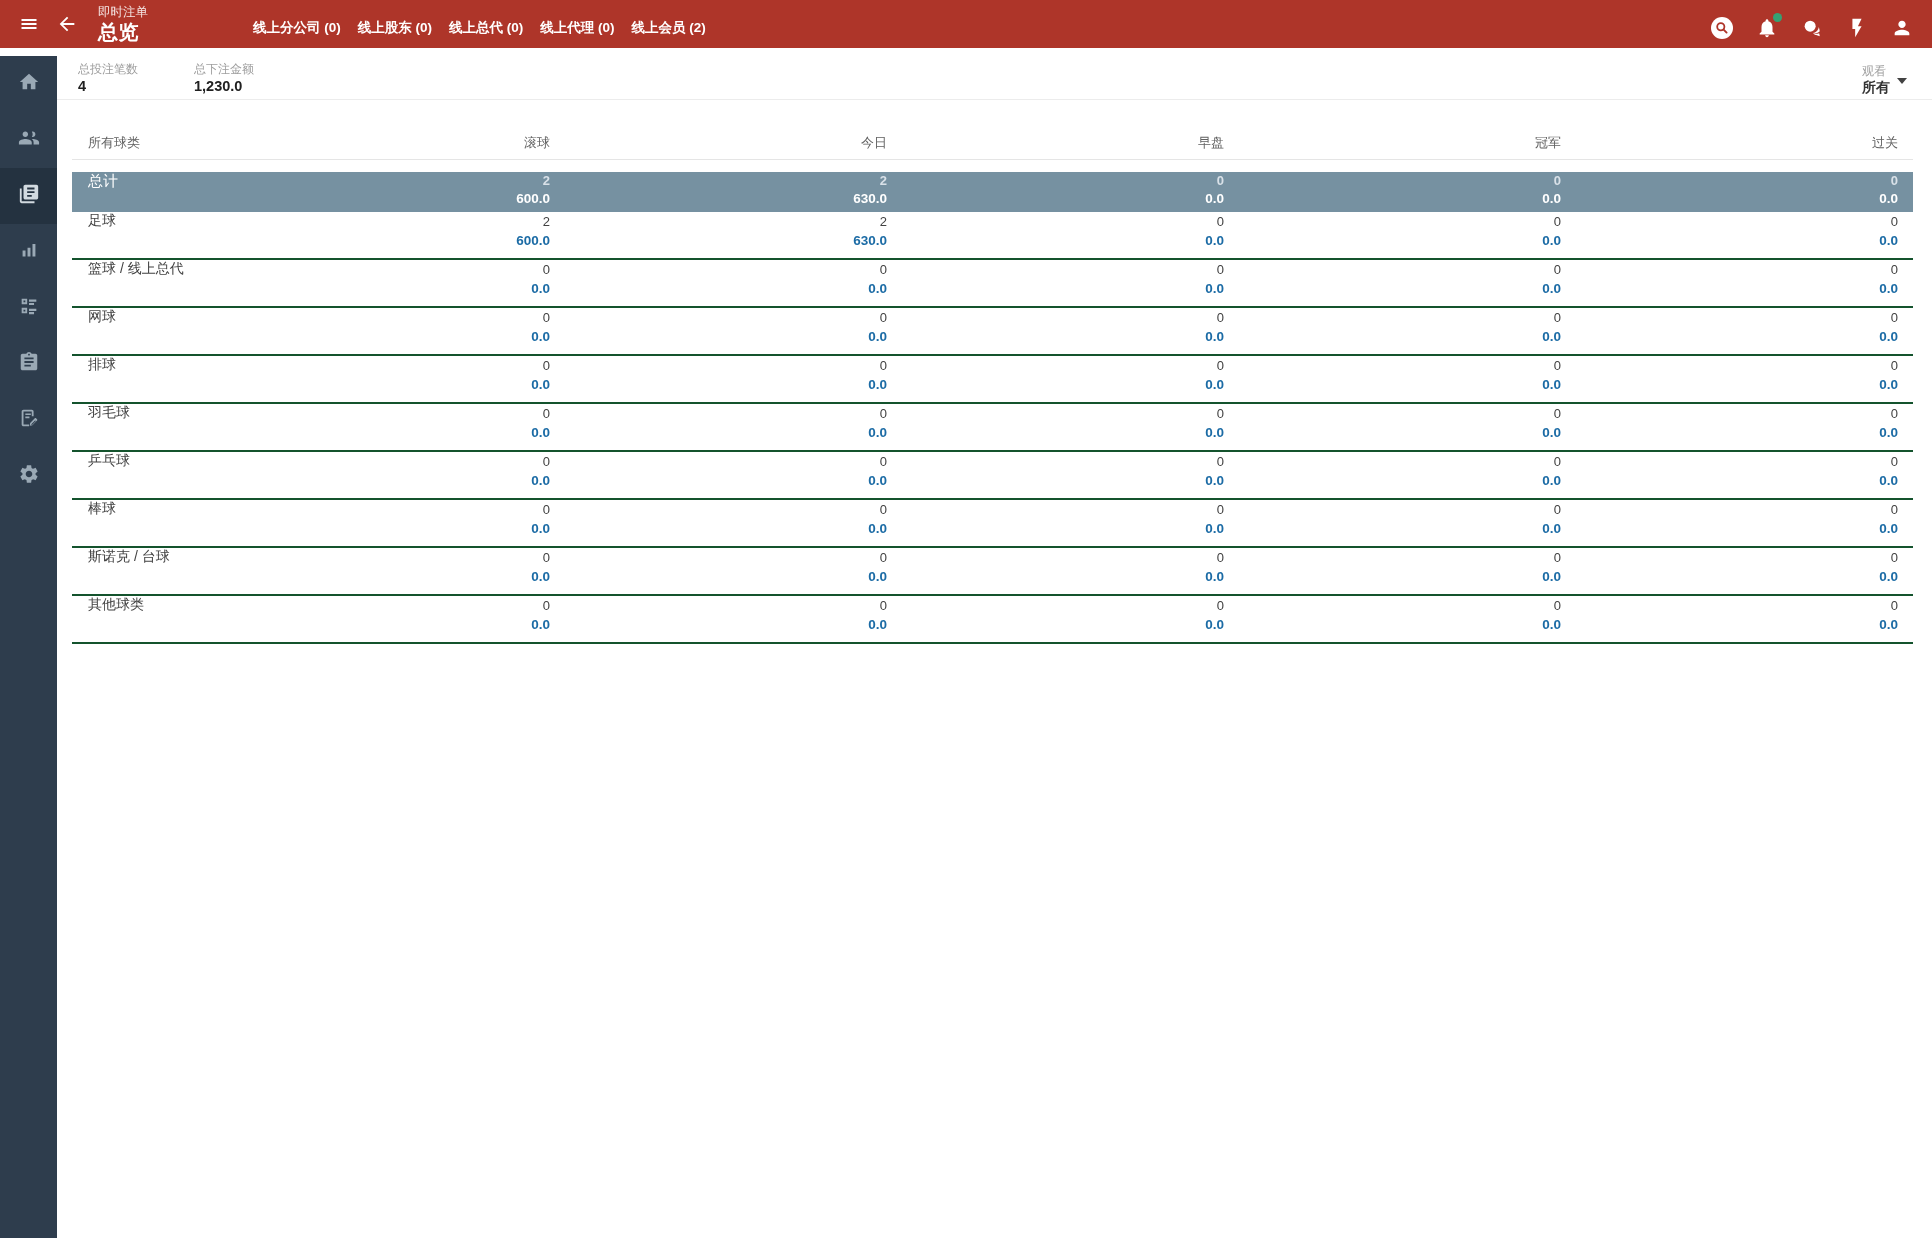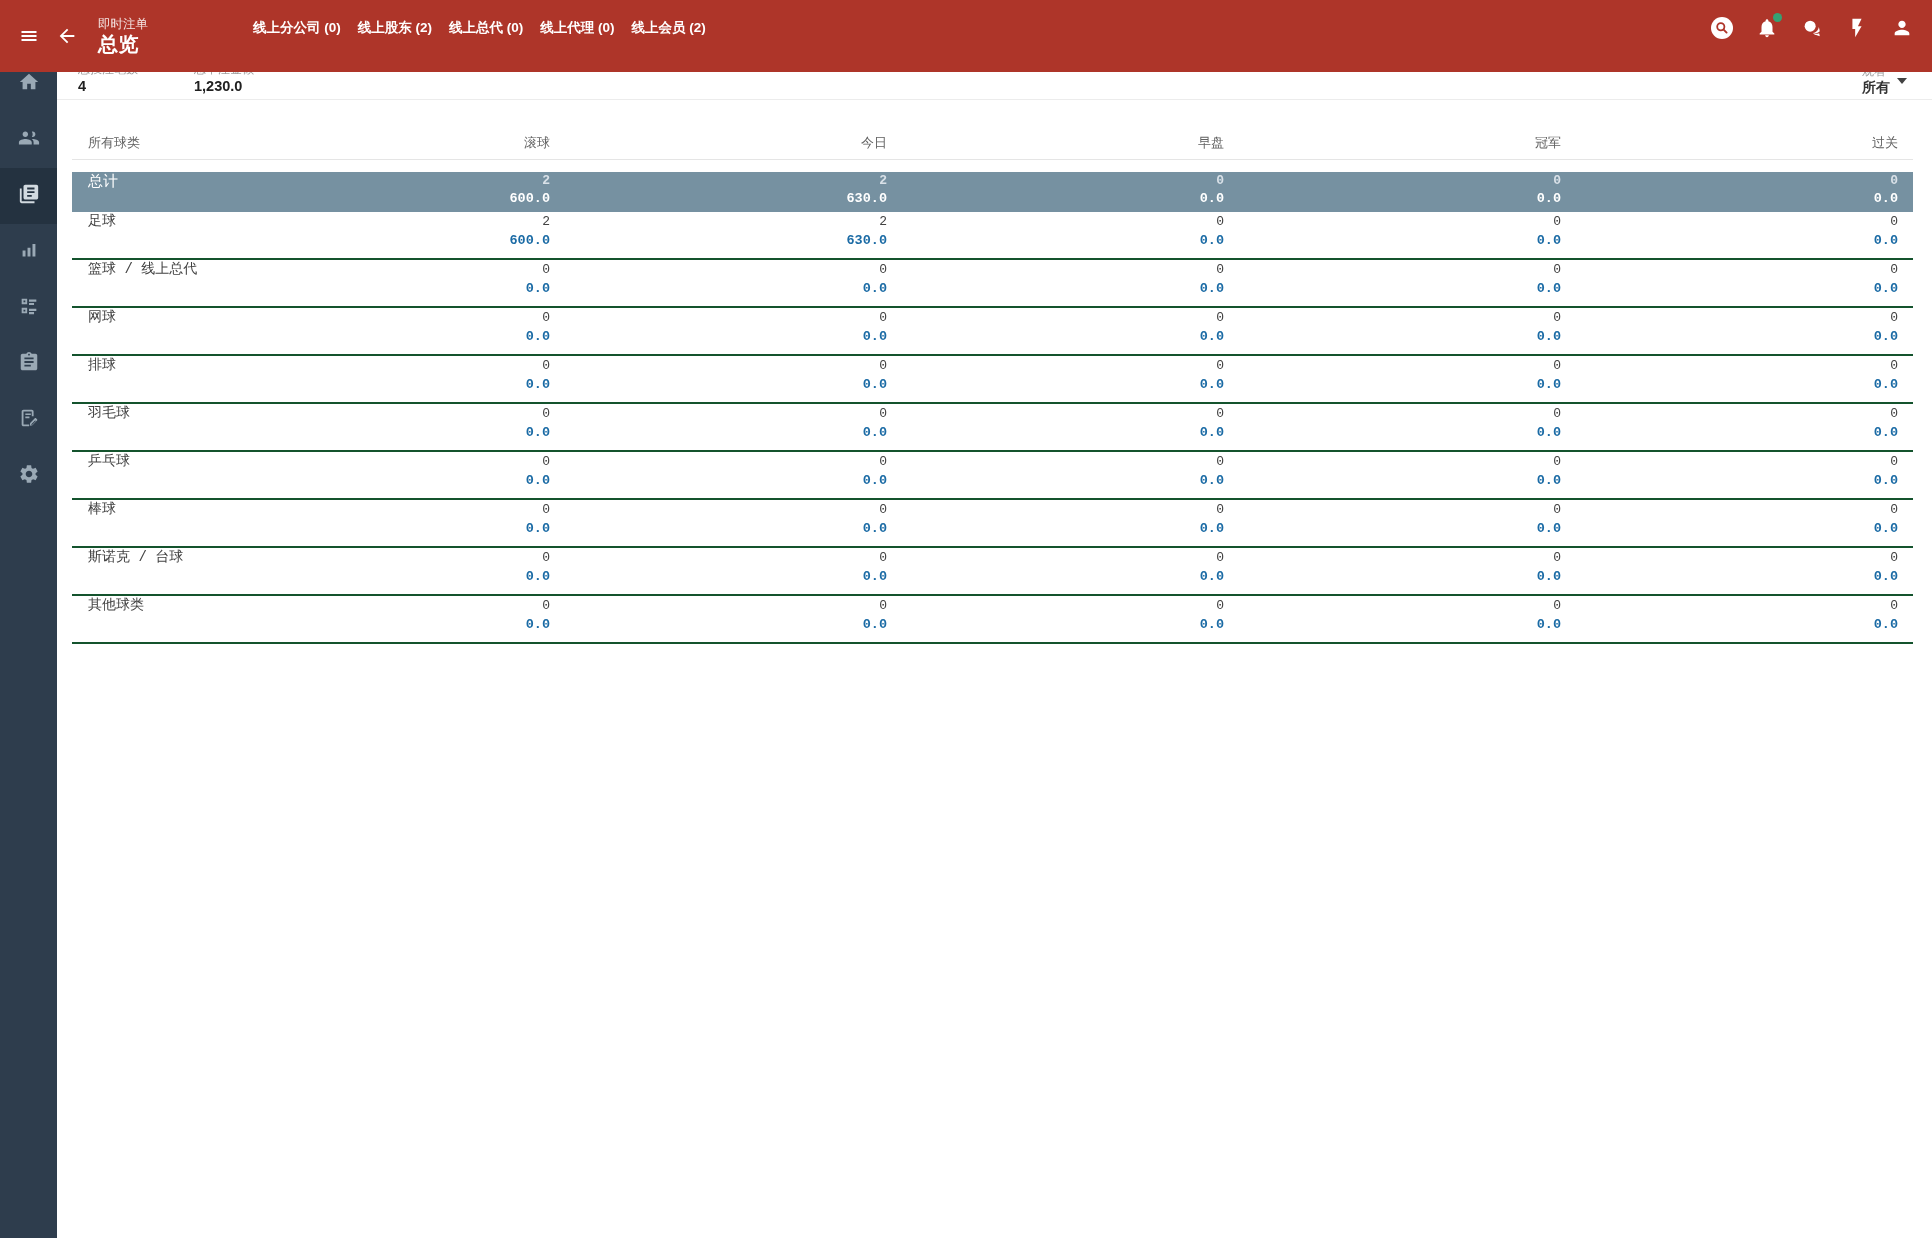--- a/index.html
+++ b/index.html
@@ -15,21 +15,21 @@
   }
   *{box-sizing:border-box;}
   html,body{margin:0;padding:0;}
   body{
     width:1932px;height:1238px;background:#fff;overflow:hidden;
     font-family:"Liberation Sans","DejaVu Sans",sans-serif;
     -webkit-font-smoothing:antialiased;
   }
   
   .topbar{
-    position:absolute;left:0;top:0;width:1932px;height:72px;
+    position:absolute;left:0;top:0;width:1932px;height:48px;
     background:var(--appbar);color:#fff;display:flex;align-items:center;z-index:20;
   }
   .iconbtn{width:24px;height:24px;display:flex;align-items:center;justify-content:center;cursor:pointer;flex:0 0 auto;}
   .iconbtn svg{display:block;}
   .menu-btn{margin-left:17px;}
   .back-btn{margin-left:14px;}
   .titleblock{margin-left:19px;line-height:1;}
   .subtitle{font-size:12.5px;opacity:.88;margin-bottom:4px;}
   .title{font-size:20px;font-weight:bold;letter-spacing:.5px;}
   .tabs{position:absolute;left:253px;top:0;height:56px;display:flex;align-items:center;gap:17px;}
@@ -49,21 +49,21 @@
   .main{position:absolute;left:57px;top:56px;right:0;bottom:0;background:#fff;}
   .stats{height:44px;position:relative;display:flex;gap:56px;padding:5px 0 0 21px;border-bottom:1px solid #ececec;}
   .stat-label{font-size:12px;color:var(--text-gray);line-height:16px;}
   .stat-value{font-size:14.5px;color:#202020;font-weight:600;line-height:19px;}
   .watch{position:absolute;right:25px;top:8px;cursor:pointer;}
   .watch-label{font-size:12px;color:var(--text-gray);line-height:14px;}
   .watch-value{font-size:14px;font-weight:bold;color:#333;line-height:18px;display:flex;align-items:flex-start;}
   .caret{width:0;height:0;border-left:5px solid transparent;border-right:5px solid transparent;
          border-top:6px solid #424242;margin-left:7px;display:inline-block;}
   
-  .table-wrap{margin:26px 19px 0 15px;font-family:Liberation Mono, monospace;}
+  .table-wrap{margin:26px 19px 0 15px;}
   .thead{display:flex;height:34px;align-items:center;border-bottom:1px solid var(--hairline);
          color:#616161;font-size:13px;}
   .col-label{width:156px;padding-left:16px;}
   .coln{width:337px;text-align:right;padding-right:15px;}
   .spacer{height:12px;}
   .trow{display:flex;align-items:flex-start;}
   .trow .col-label{font-size:14px;color:var(--text-dark);}
   .trow.body{height:48px;border-bottom:2px solid #14532d;}
   .cellnum{display:flex;flex-direction:column;justify-content:center;}
   .count{font-size:13px;color:var(--text-dark);line-height:19px;}
@@ -86,21 +86,21 @@
     <svg width="22" height="22" viewBox="0 0 24 24" fill="#fff">
         <path d="M20 11H7.83l5.59-5.59L12 4l-8 8 8 8 1.41-1.41L7.83 13H20v-2z"></path>
       </svg>
   </div>
   <div class="titleblock">
     <div class="subtitle">即时注单</div>
     <div class="title">总览</div>
   </div>
   <div class="tabs">
       <div class="tab">线上分公司 (0)</div>
-      <div class="tab">线上股东 (2)</div>
+      <div class="tab">线上股东 (0)</div>
       <div class="tab">线上总代 (0)</div>
       <div class="tab">线上代理 (0)</div>
       <div class="tab">线上会员 (2)</div>
     </div>
   <div class="actions">
     <div class="iconbtn">
       <svg width="24" height="24" viewBox="0 0 24 24">
         <circle cx="12" cy="12" r="11" fill="#fff"></circle>
         <circle cx="10.8" cy="10.8" r="3.6" fill="none" stroke="#ae3529" stroke-width="1.8"></circle>
         <line x1="13.6" y1="13.6" x2="16.6" y2="16.6" stroke="#ae3529" stroke-width="1.9" stroke-linecap="round"></line>

